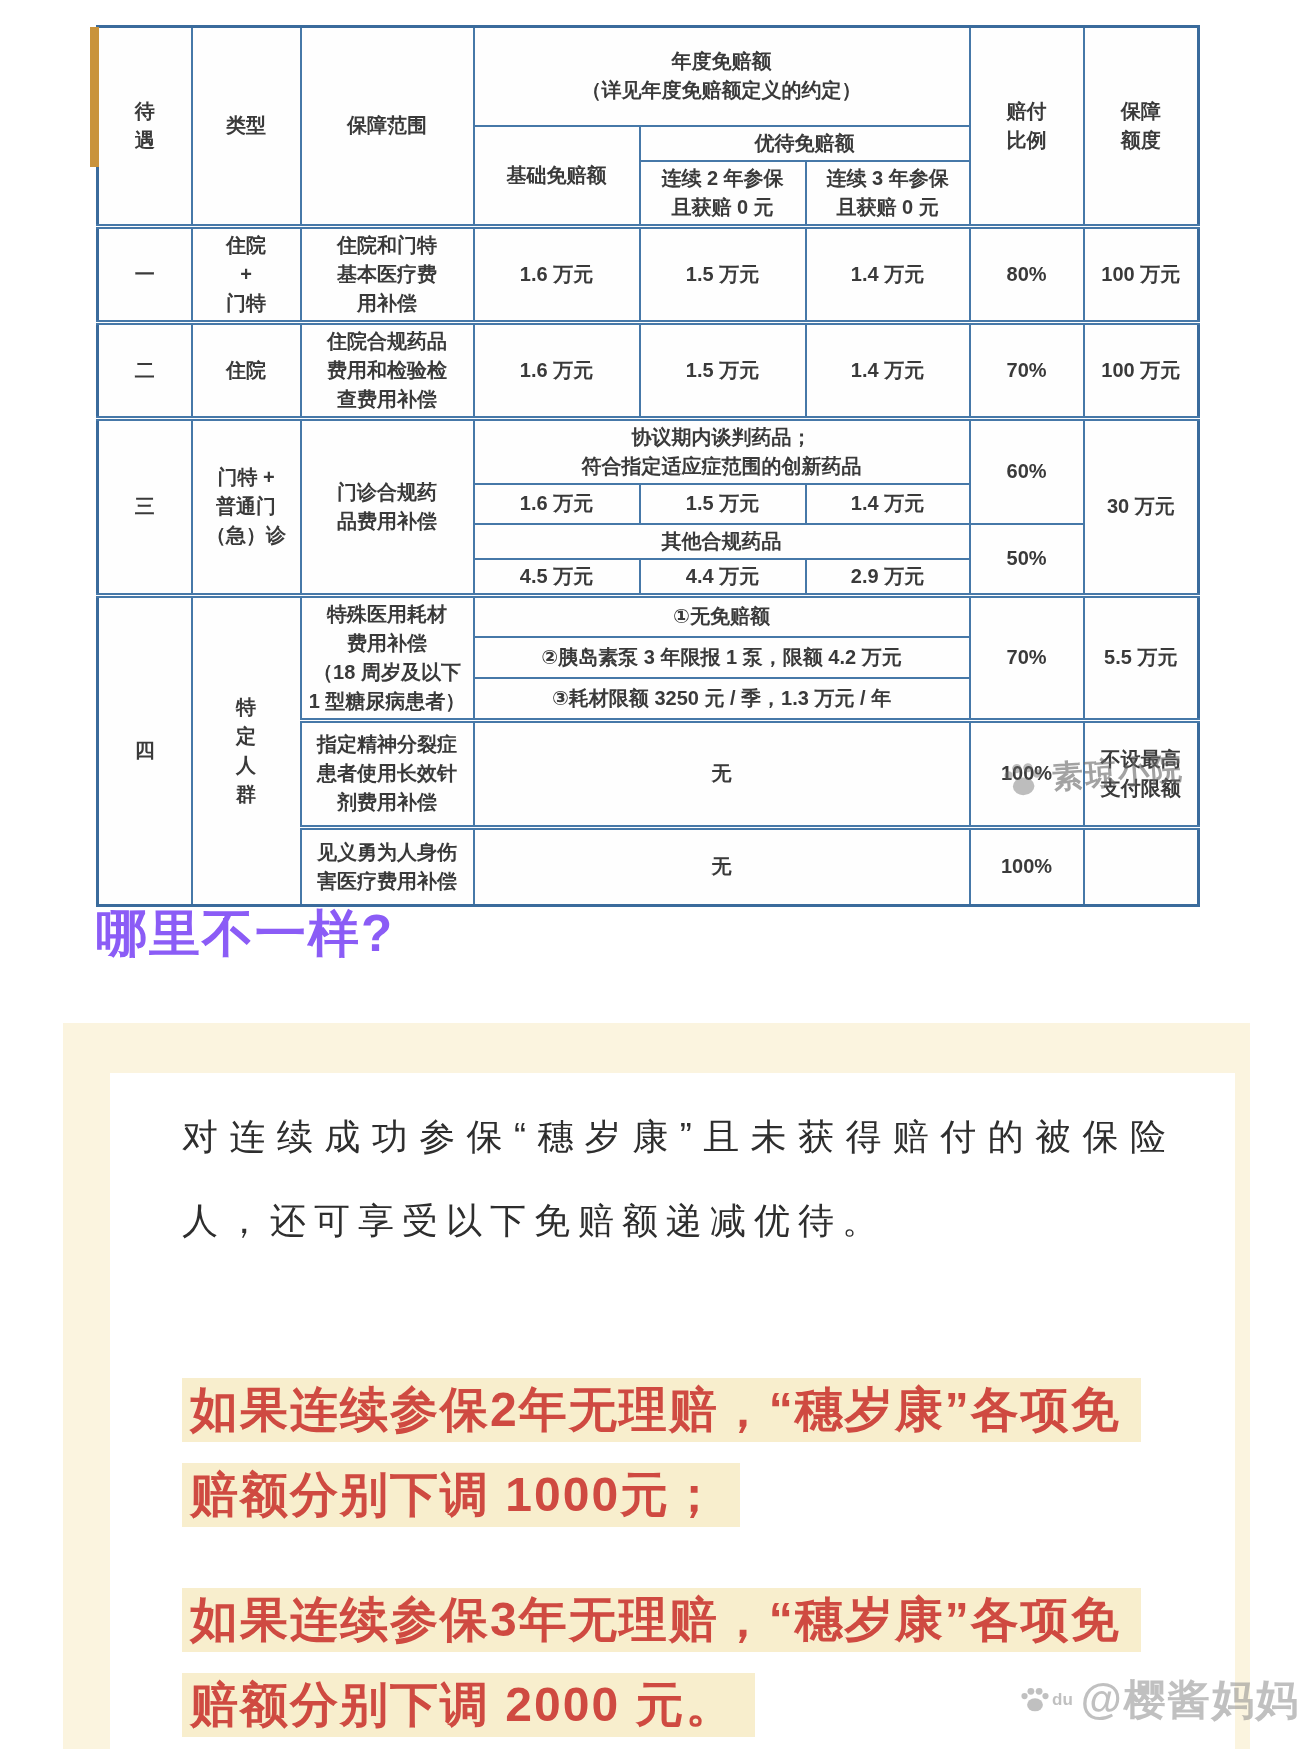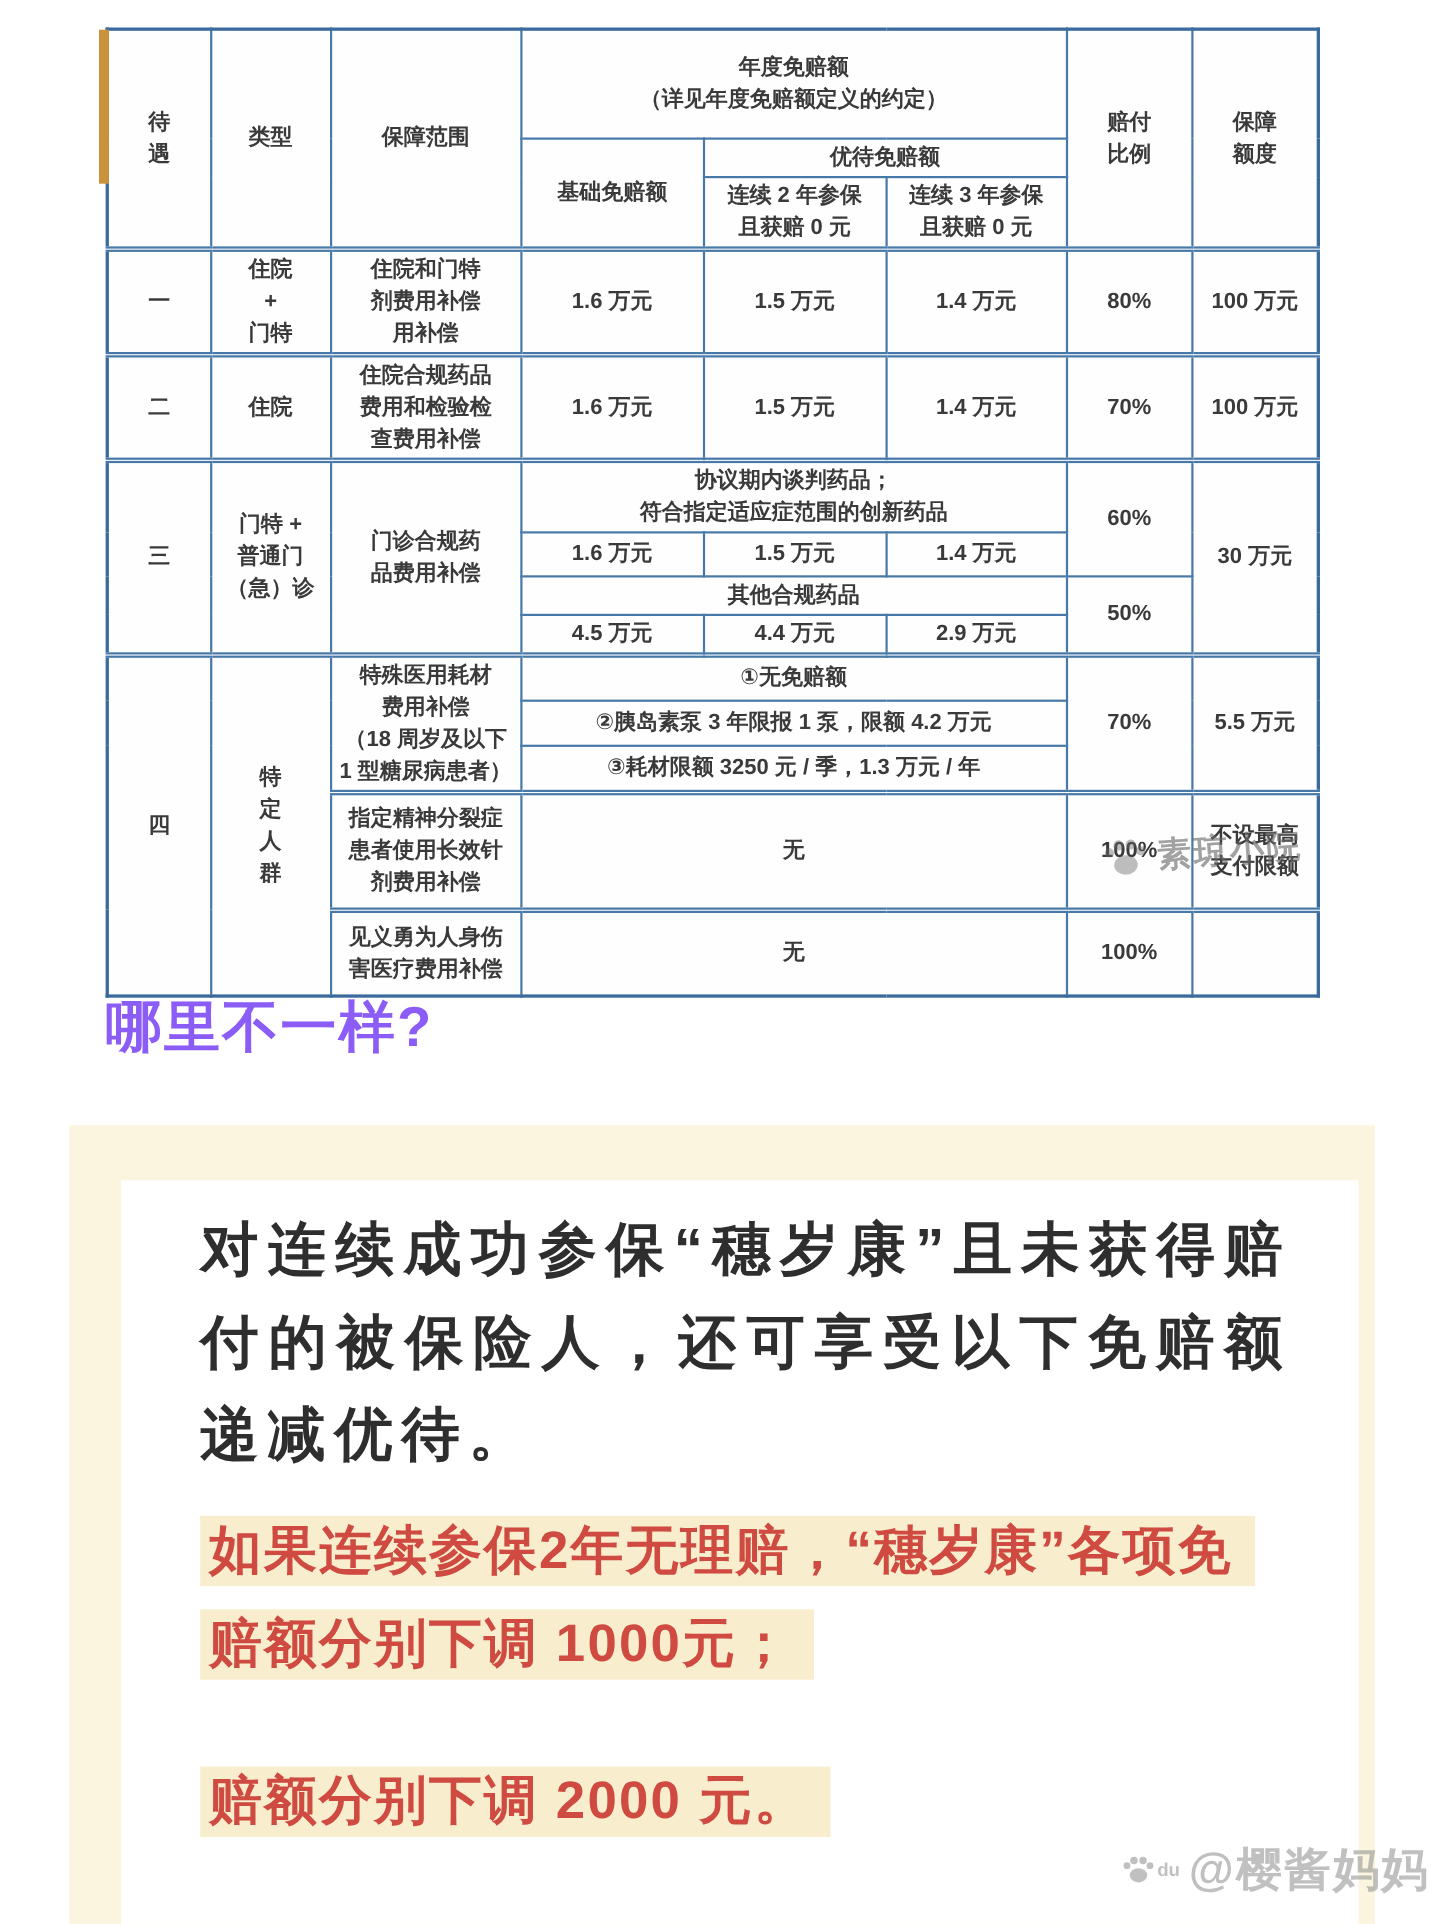--- a/index.html
+++ b/index.html
@@ -28,23 +28,23 @@
   .wm-table .wm-text{font-size:31px;font-weight:800;letter-spacing:2px;}
 
   
   #section-heading{position:absolute;left:96px;top:900px;font-size:51px;font-weight:900;
                    color:#8b5cf6;letter-spacing:2px;}
 
   
   #info-box{position:absolute;left:63px;top:1023px;width:1187px;height:726px;background:#fbf4df;}
   #info-card{position:absolute;left:47px;top:50px;width:1125px;height:676px;background:#ffffff;}
 
-  #info-paragraph{position:absolute;left:72px;top:22px;width:992px;font-size:53px;
+  #info-paragraph{position:absolute;left:72px;top:22px;width:992px;font-size:36px;
                   color:#2e2e2e;letter-spacing:8px;line-height:84px;text-align:justify;
-                  text-justify:inter-character;font-weight:700;}
+                  text-justify:inter-character;font-weight:400;}
 
   .hl-block{position:absolute;left:72px;}
   #highlight-block-1{top:305px;}
   #highlight-block-2{top:515px;}
   .hl-line{display:inline-block;background:#f8eecd;color:#cf4a41;font-size:48px;font-weight:800;
            letter-spacing:2px;line-height:62px;padding:1px 20px 1px 8px;margin:0 0 21px 0;}
 
   
   #footer-watermark{position:absolute;left:1018px;top:1672px;display:flex;align-items:center;gap:8px;
                     color:rgba(140,140,140,0.55);z-index:7;}
@@ -94,21 +94,21 @@
       <td class="hcell">连续 3 年参保
 且获赔 0 元</td>
     </tr>
 
     <tr class="major" style="height:79px">
       <td class="v-num">一</td>
       <td>住院
 +
 门特</td>
       <td>住院和门特
-剂费用补偿
+基本医疗费
 用补偿</td>
       <td class="val">1.6 万元</td>
       <td class="val">1.5 万元</td>
       <td class="val">1.4 万元</td>
       <td class="val">80%</td>
       <td class="val">100 万元</td>
     </tr>
 
     <tr class="major" style="height:78px">
       <td class="v-num">二</td>
@@ -205,21 +205,21 @@
   <div id="info-box">
     <div id="info-card">
       <div id="info-paragraph">对连续成功参保“穗岁康”且未获得赔付的被保险人，还可享受以下免赔额递减优待。</div>
 
       <div id="highlight-block-1" class="hl-block">
         <span class="hl-line">如果连续参保2年无理赔，“穗岁康”各项免</span><br>
         <span class="hl-line">赔额分别下调 1000元；</span>
       </div>
 
       <div id="highlight-block-2" class="hl-block">
-        <br>
+        <span class="hl-line">如果连续参保3年无理赔，“穗岁康”各项免</span><br>
         <span class="hl-line">赔额分别下调 2000 元。</span>
       </div>
     </div>
   </div>
 
   <div id="footer-watermark">
     <span class="badge">
       <svg class="paw" width="34" height="34" viewBox="0 0 24 24" fill="currentColor">
         <circle cx="4.6" cy="9.2" r="2.2"></circle>
           <circle cx="9.1" cy="5.9" r="2.4"></circle>

